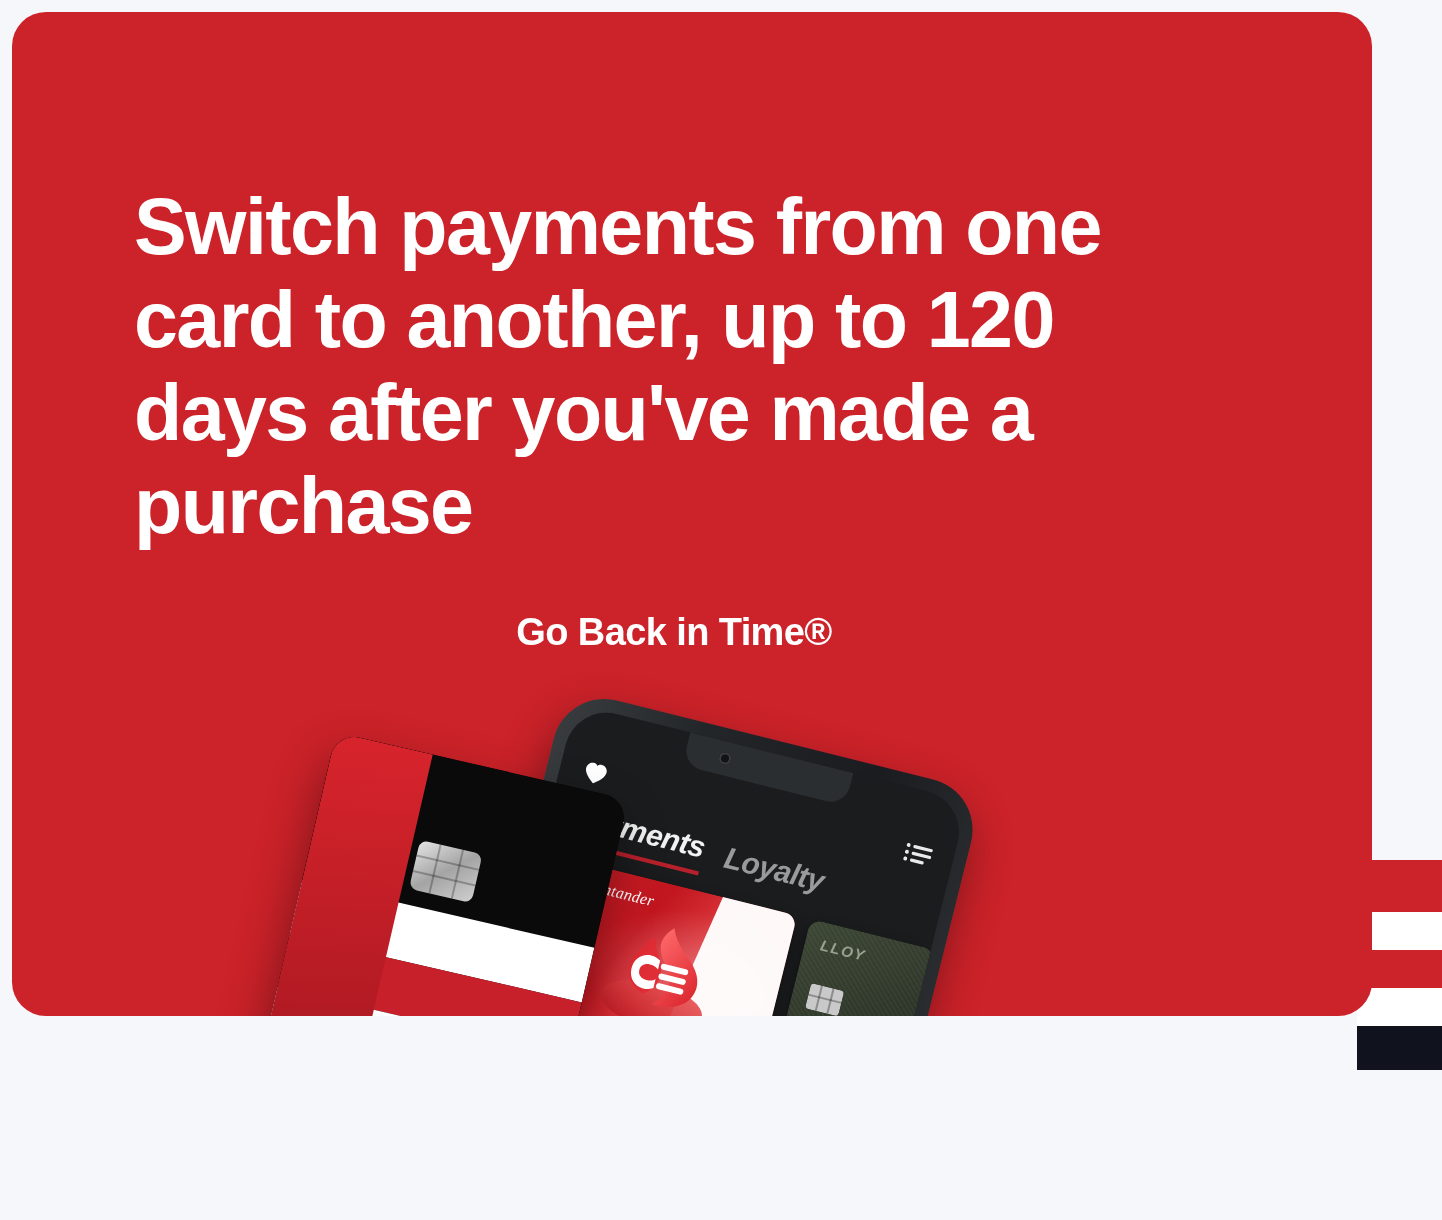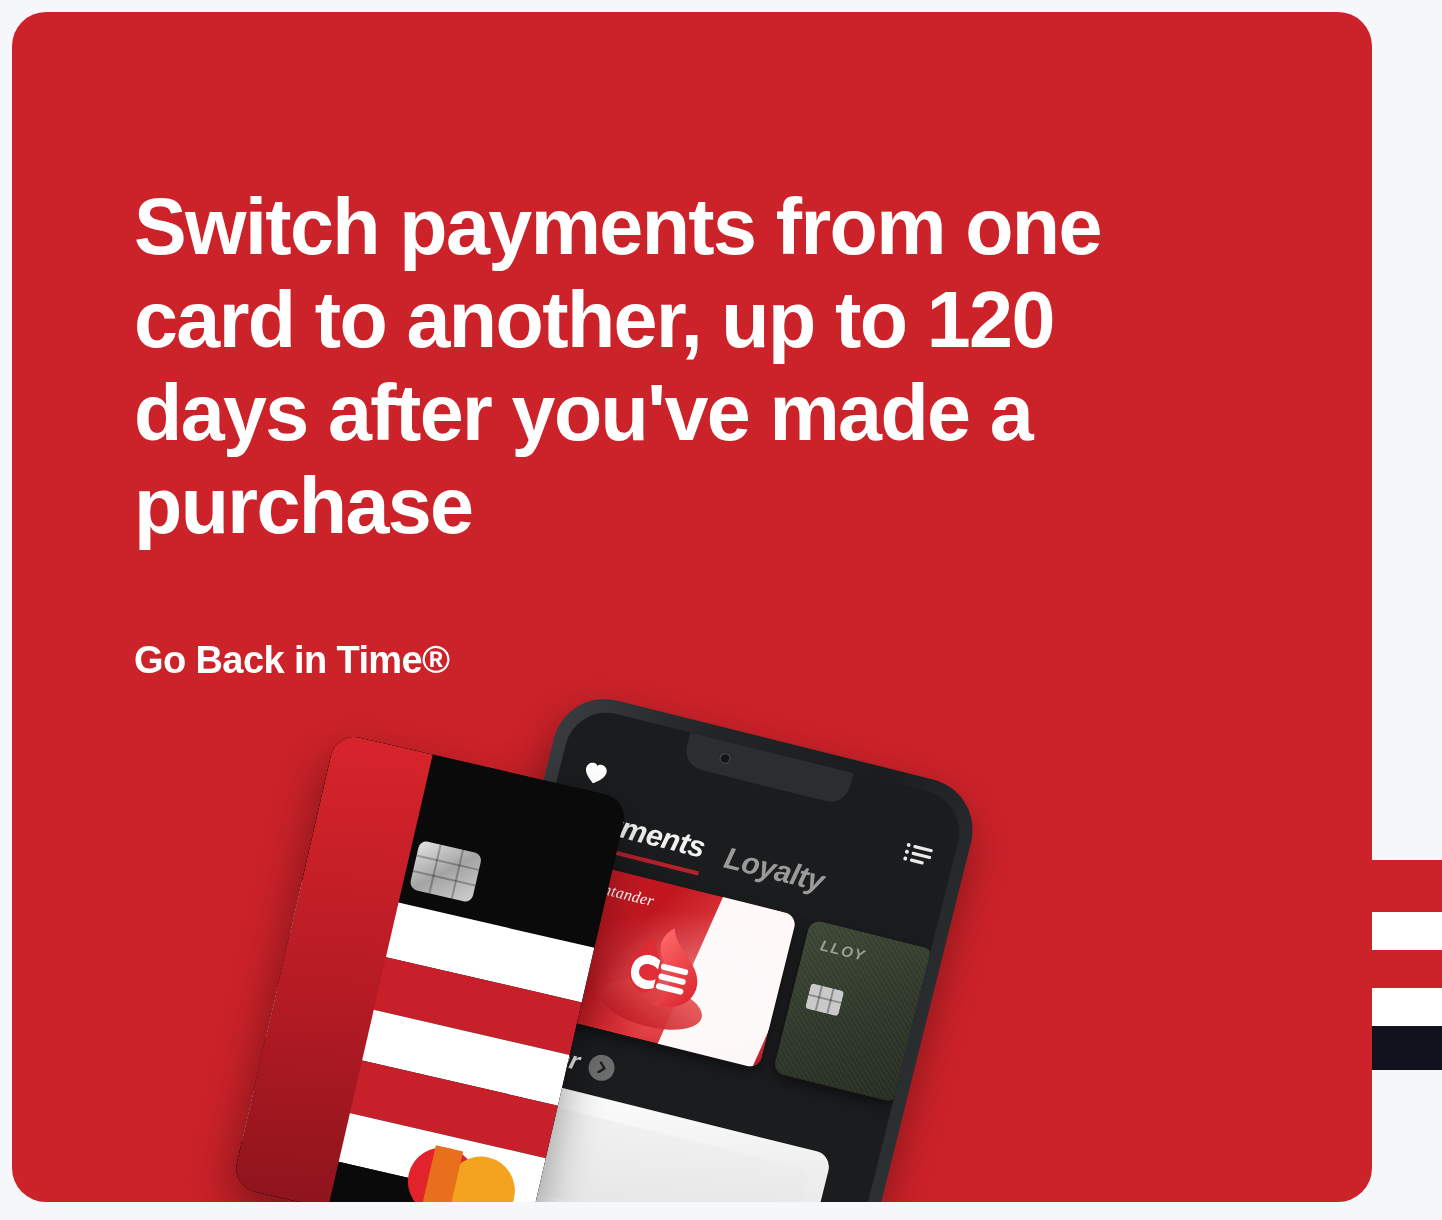--- a/index.html
+++ b/index.html
@@ -35,46 +35,47 @@
   .edge-card .b-red   { background:#CC2229; }
   .edge-card .b-white { background:#FFFFFF; }
   .edge-card .b-black { background:#10131D; }
 
   
   .panel {
     position:absolute;
     left:12px;
     top:12px;
     width:1360px;
-    height:1190px;
+    height:1004px;
     background:#CC2229;
     border-radius:34px;
     overflow:hidden;
     z-index:2;
   }
 
   
   .copy { position:absolute; left:122px; top:168px; width:1080px; }
 
   .headline {
     color:#FFFFFF;
     font-size:79px;
     line-height:93px;
     font-weight:700;
     letter-spacing:-1.6px;
     white-space:pre-line;
   }
 
   .subhead {
-    margin-top:84px;
+    margin-top:56px;
     color:#FFFFFF;
     font-size:38px;
     line-height:48px;
     font-weight:700;
     letter-spacing:-0.6px;
+    text-align:center;
   }
 
   
   .art {
     position:absolute;
     left:0; top:700px;
     width:1360px; height:500px;
   }
 
   

